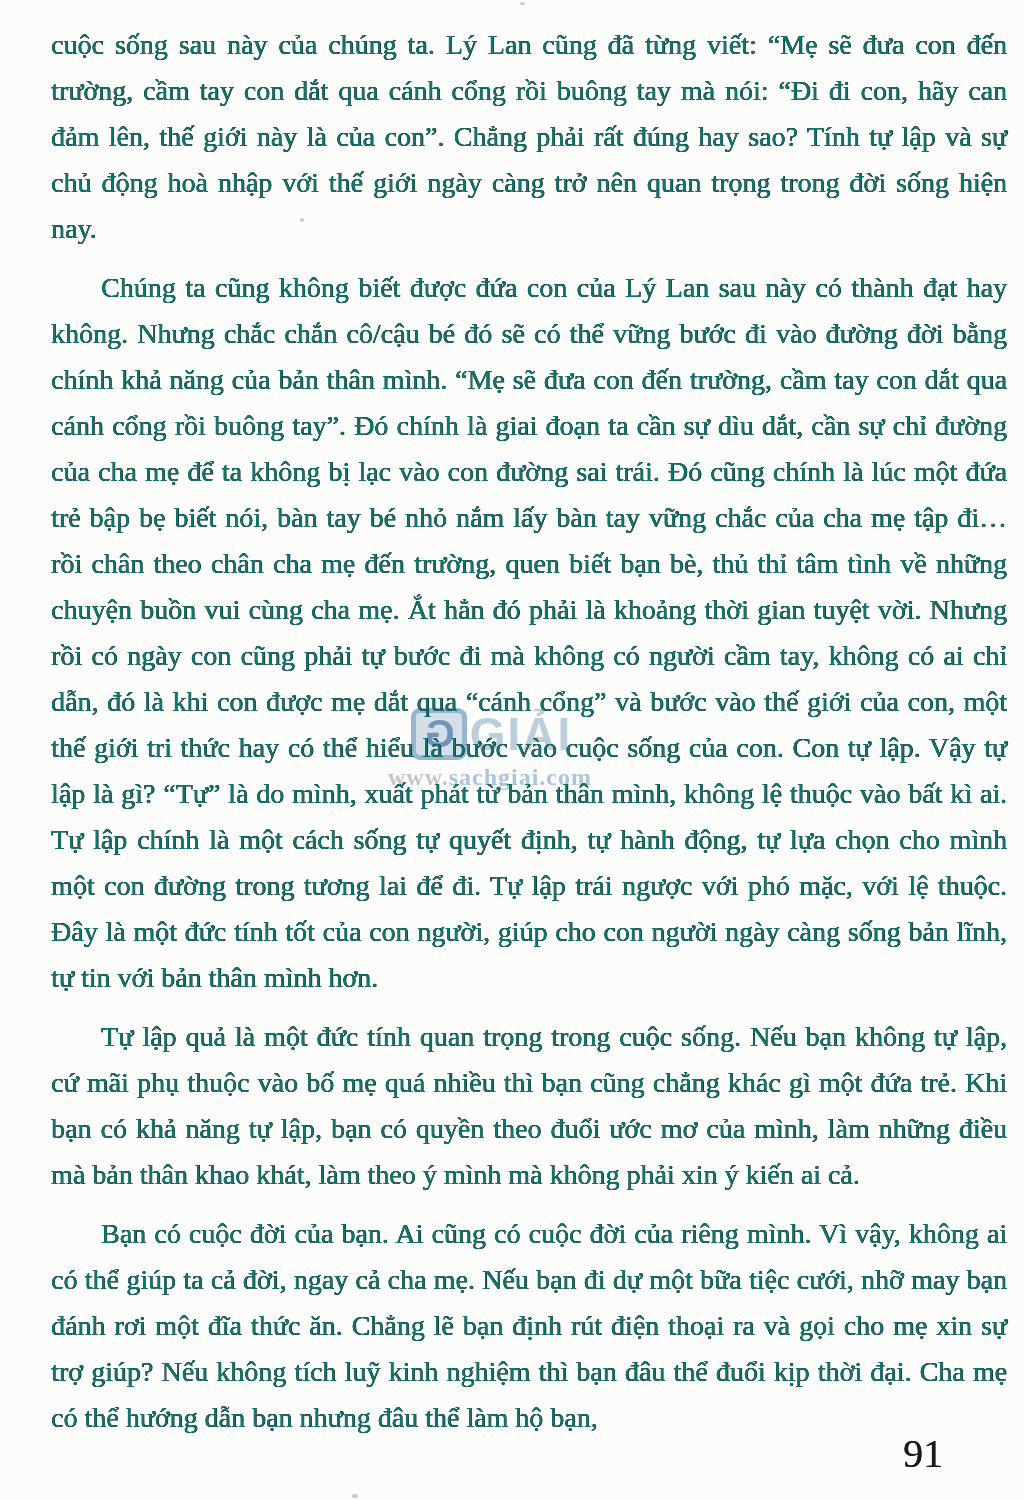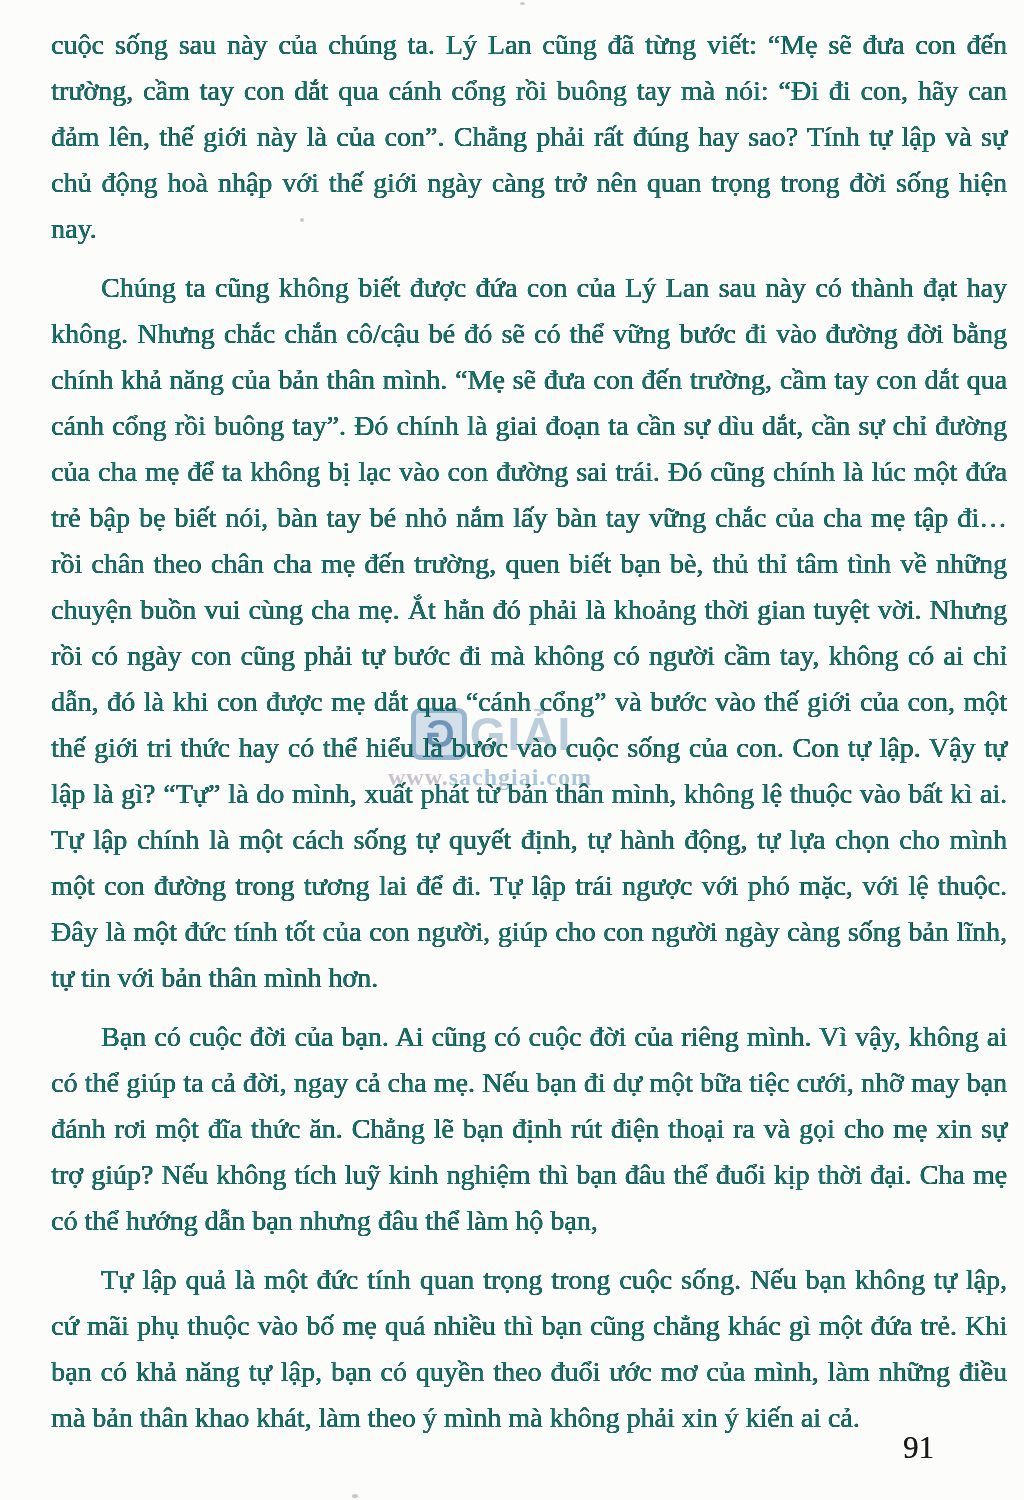--- a/index.html
+++ b/index.html
@@ -86,21 +86,21 @@
     font-size: 24px;
     letter-spacing: 1px;
     line-height: 1;
   }
   .wm-url .pre  { color: #c7bfcd; }
   .wm-url .rest { color: #a9c3da; }
   .page-number {
     position: absolute;
     left: 903px;
     top: 1430px;
-    font-size: 31px;
+    font-size: 40px;
     color: #1a1a1a;
     z-index: 2;
     text-shadow: 0.3px 0 0 #1a1a1a;
   }
   .speck {
     position: absolute;
     background: #c9c9c4;
     border-radius: 50%;
     z-index: 0;
   }
@@ -121,22 +121,22 @@
       <span>GIẢI</span>
     </div>
     <div class="wm-url">
       <span class="pre">www.</span><span class="rest">sachgiai.com</span>
     </div>
   </div>
 
   <div class="text-block">
     <p>cuộc sống sau này của chúng ta. Lý Lan cũng đã từng viết: “Mẹ sẽ đưa con đến trường, cầm tay con dắt qua cánh cổng rồi buông tay mà nói: “Đi đi con, hãy can đảm lên, thế giới này là của con”. Chẳng phải rất đúng hay sao? Tính tự lập và sự chủ động hoà nhập với thế giới ngày càng trở nên quan trọng trong đời sống hiện nay.</p>
     <p class="indent">Chúng ta cũng không biết được đứa con của Lý Lan sau này có thành đạt hay không. Nhưng chắc chắn cô/cậu bé đó sẽ có thể vững bước đi vào đường đời bằng chính khả năng của bản thân mình. “Mẹ sẽ đưa con đến trường, cầm tay con dắt qua cánh cổng rồi buông tay”. Đó chính là giai đoạn ta cần sự dìu dắt, cần sự chỉ đường của cha mẹ để ta không bị lạc vào con đường sai trái. Đó cũng chính là lúc một đứa trẻ bập bẹ biết nói, bàn tay bé nhỏ nắm lấy bàn tay vững chắc của cha mẹ tập đi… rồi chân theo chân cha mẹ đến trường, quen biết bạn bè, thủ thỉ tâm tình về những chuyện buồn vui cùng cha mẹ. Ắt hẳn đó phải là khoảng thời gian tuyệt vời. Nhưng rồi có ngày con cũng phải tự bước đi mà không có người cầm tay, không có ai chỉ dẫn, đó là khi con được mẹ dắt qua “cánh cổng” và bước vào thế giới của con, một thế giới tri thức hay có thể hiểu là bước vào cuộc sống của con. Con tự lập. Vậy tự lập là gì? “Tự” là do mình, xuất phát từ bản thân mình, không lệ thuộc vào bất kì ai. Tự lập chính là một cách sống tự quyết định, tự hành động, tự lựa chọn cho mình một con đường trong tương lai để đi. Tự lập trái ngược với phó mặc, với lệ thuộc. Đây là một đức tính tốt của con người, giúp cho con người ngày càng sống bản lĩnh, tự tin với bản thân mình hơn.</p>
+    <p class="indent">Tự lập quả là một đức tính quan trọng trong cuộc sống. Nếu bạn không tự lập, cứ mãi phụ thuộc vào bố mẹ quá nhiều thì bạn cũng chẳng khác gì một đứa trẻ. Khi bạn có khả năng tự lập, bạn có quyền theo đuổi ước mơ của mình, làm những điều mà bản thân khao khát, làm theo ý mình mà không phải xin ý kiến ai cả.</p>
     <p class="indent">Bạn có cuộc đời của bạn. Ai cũng có cuộc đời của riêng mình. Vì vậy, không ai có thể giúp ta cả đời, ngay cả cha mẹ. Nếu bạn đi dự một bữa tiệc cưới, nhỡ may bạn đánh rơi một đĩa thức ăn. Chẳng lẽ bạn định rút điện thoại ra và gọi cho mẹ xin sự trợ giúp? Nếu không tích luỹ kinh nghiệm thì bạn đâu thể đuổi kịp thời đại. Cha mẹ có thể hướng dẫn bạn nhưng đâu thể làm hộ bạn,</p>
-    <p class="indent">Tự lập quả là một đức tính quan trọng trong cuộc sống. Nếu bạn không tự lập, cứ mãi phụ thuộc vào bố mẹ quá nhiều thì bạn cũng chẳng khác gì một đứa trẻ. Khi bạn có khả năng tự lập, bạn có quyền theo đuổi ước mơ của mình, làm những điều mà bản thân khao khát, làm theo ý mình mà không phải xin ý kiến ai cả.</p>
   </div>
 
   <div class="page-number">91</div>
 
   <div class="speck s1"></div>
   <div class="speck s2"></div>
   <div class="speck s3"></div>
 
 </div>
 

